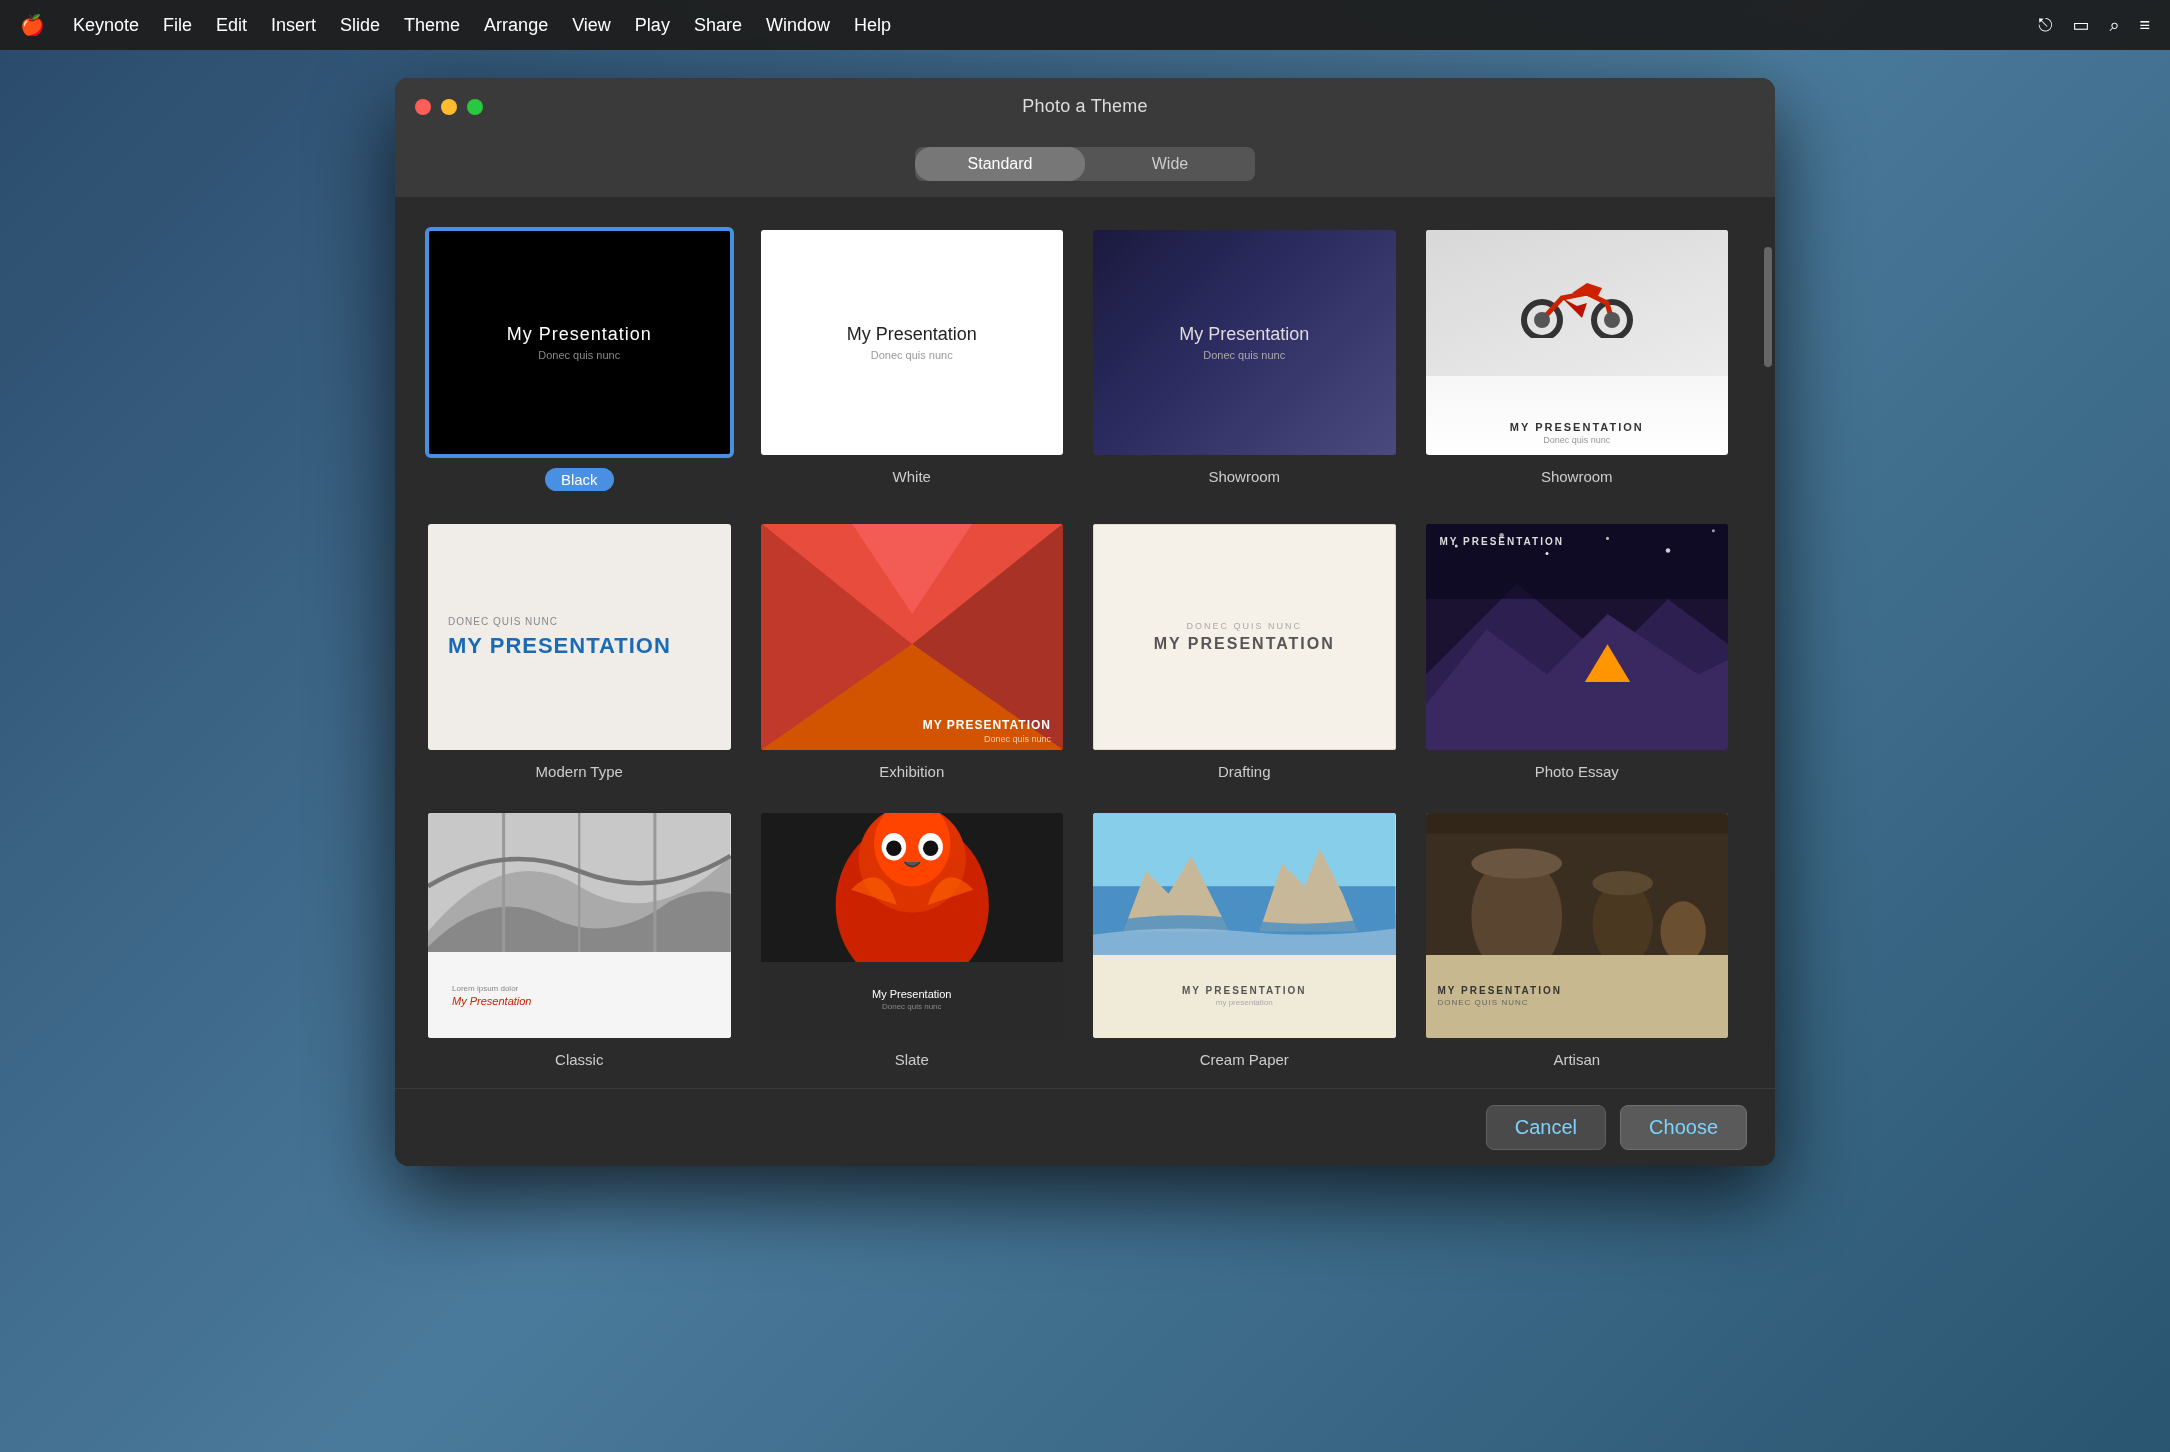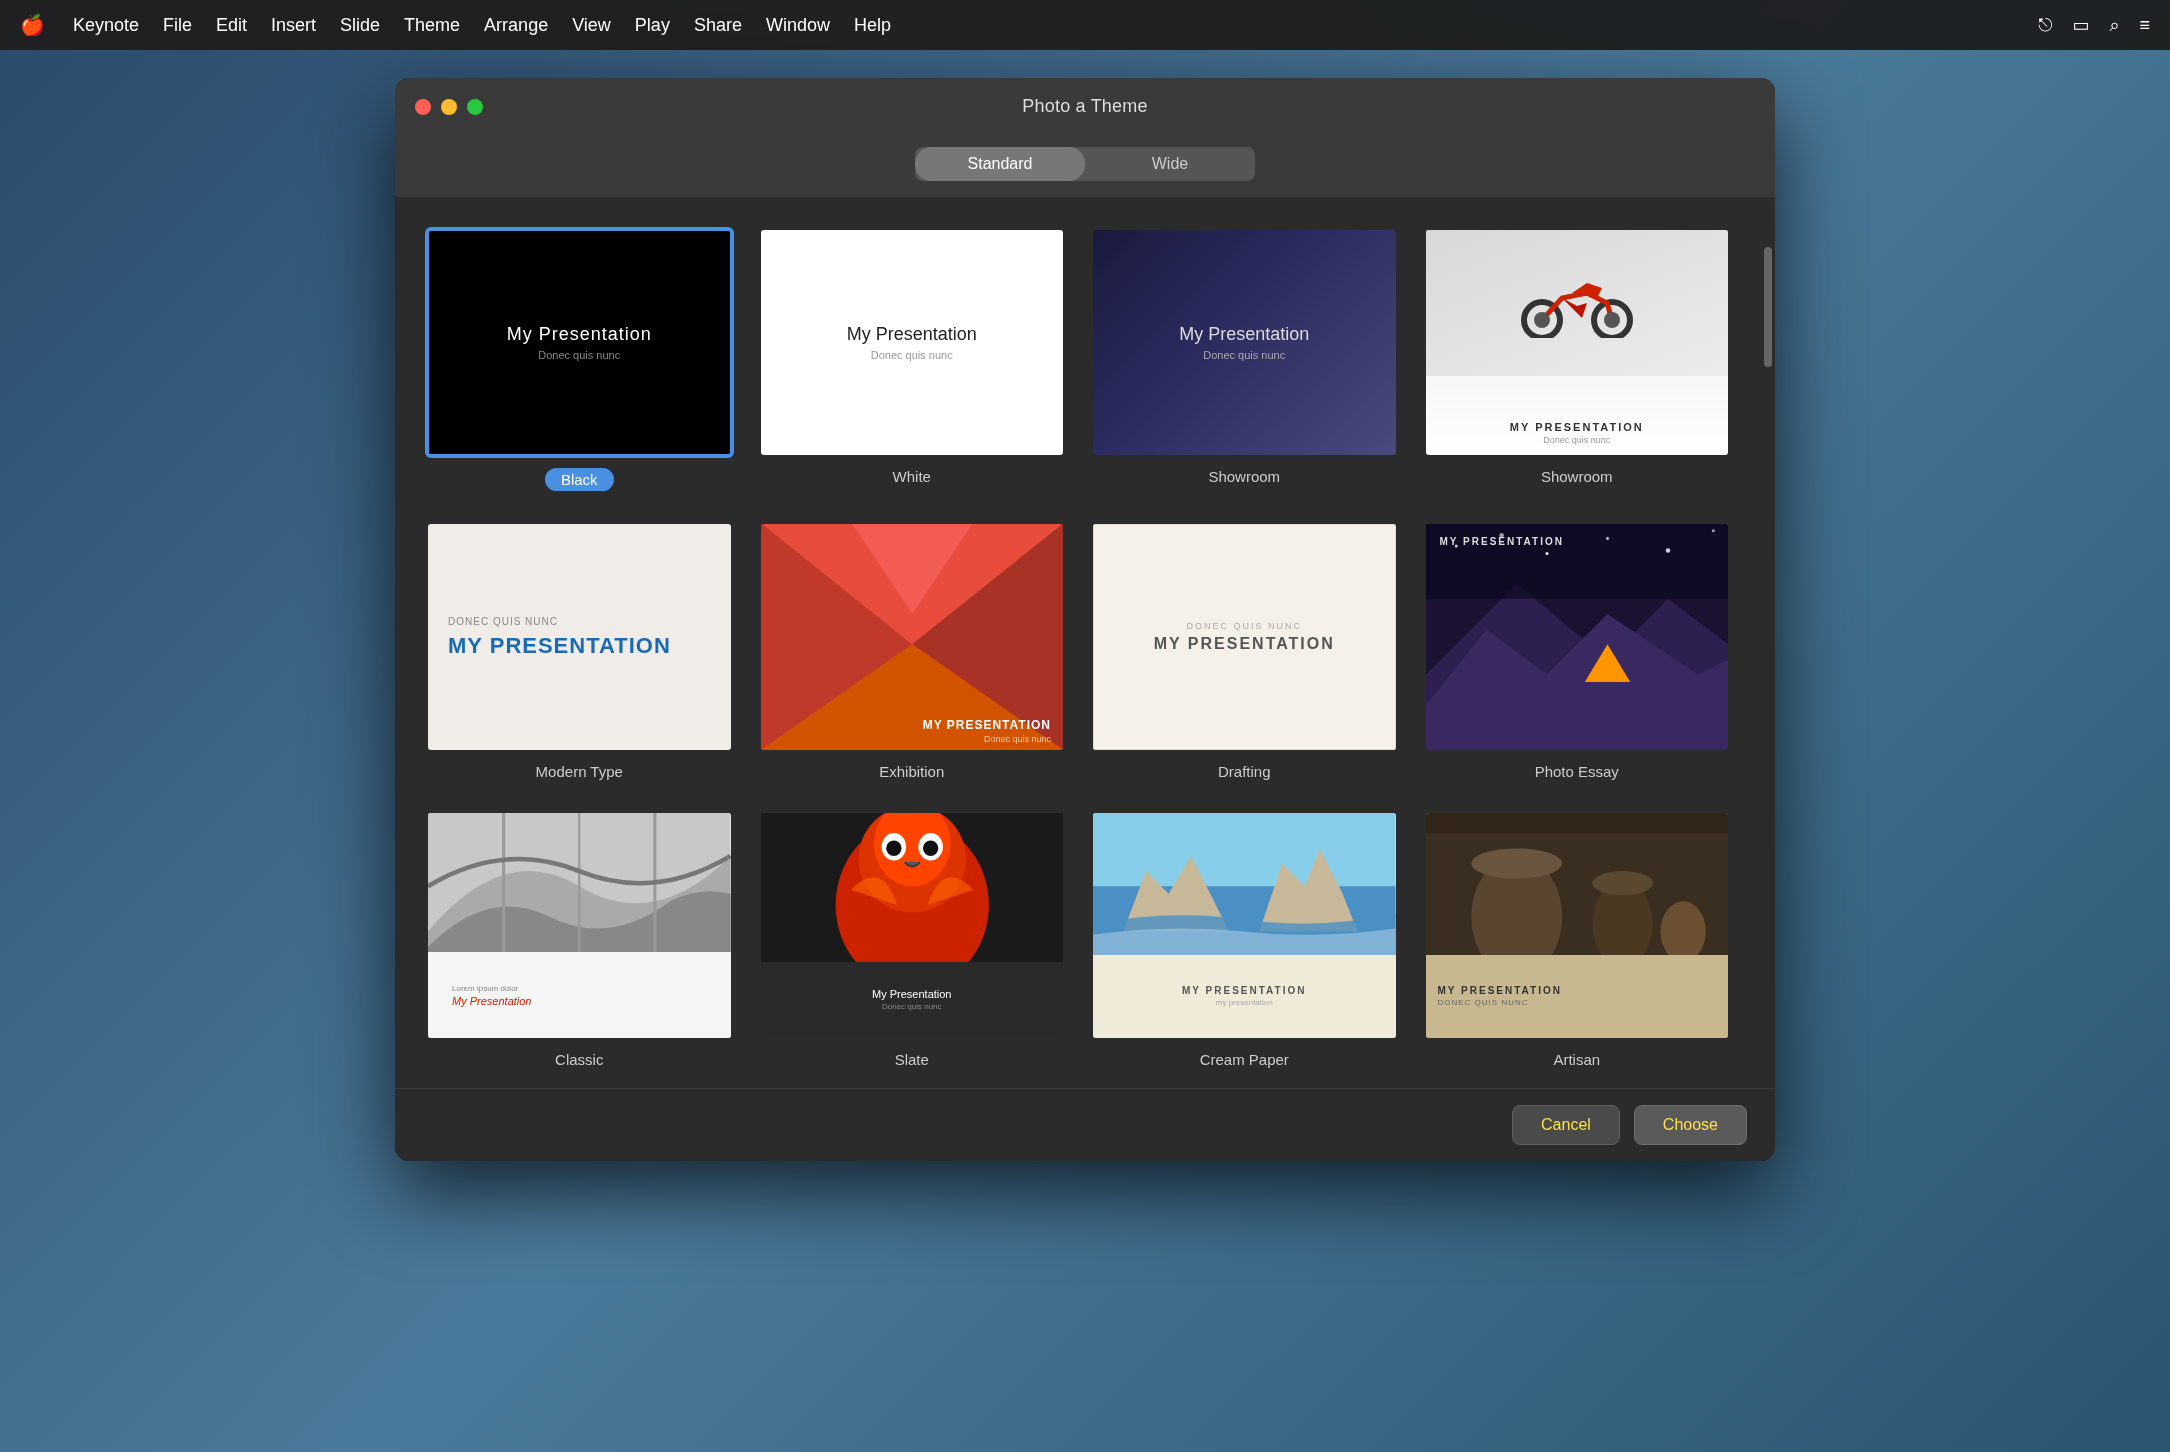--- a/index.html
+++ b/index.html
@@ -419,25 +419,25 @@
       display: flex;
       justify-content: flex-end;
       gap: 14px;
       border-top: 1px solid #3a3a3a;
       flex-shrink: 0;
     }
 
     .btn {
       padding: 10px 28px;
       border-radius: 8px;
-      font-size: 16px;
+      font-size: 20px;
       cursor: pointer;
       border: 1px solid #555;
       background: #555;
-      color: #fde047;
+      color: #7dd3fc;
       font-family: -apple-system, sans-serif;
     }
 
     .btn-cancel {
       background: #4a4a4a;
       border-color: #606060;
     }
 
     .btn-choose {
       background: #5a5a5a;

